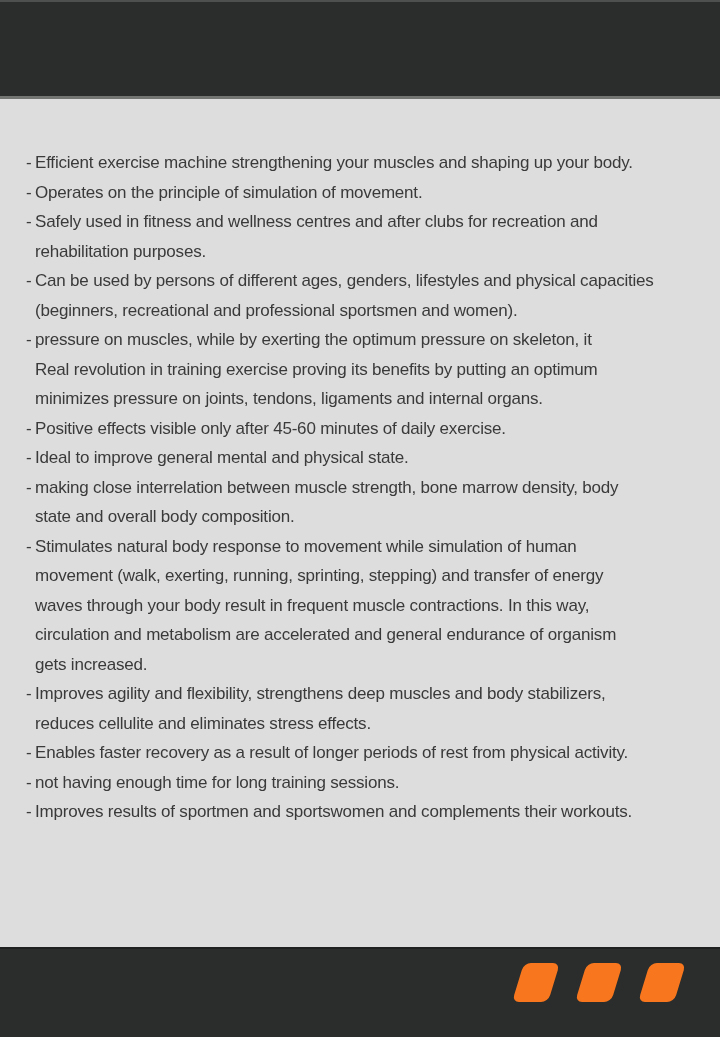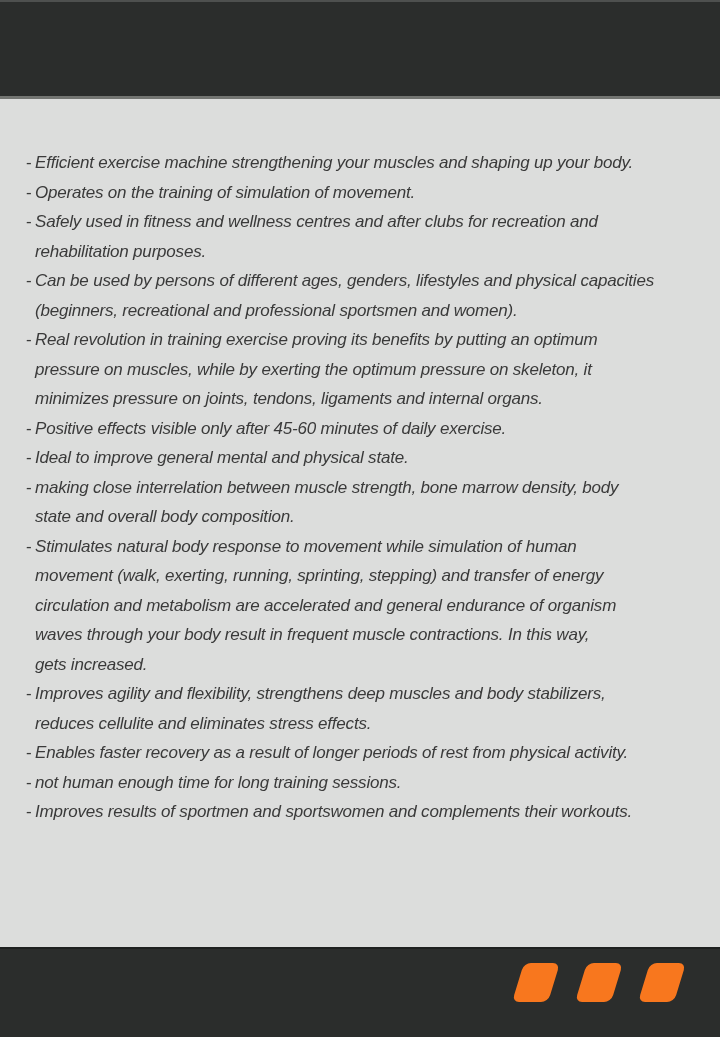--- a/index.html
+++ b/index.html
@@ -32,21 +32,20 @@
     position: relative;
     padding-left: 35px;
   }
   .bullet-dash {
     position: absolute;
     left: 26px;
     top: 0;
   }
   .bullet-line {
     white-space: nowrap;
-    font-style: italic;
   }
   .footer-band {
     position: absolute;
     left: 0;
     bottom: 0;
     width: 720px;
     height: 90px;
     background: #2b2d2c;
     border-top: 2px solid #1e2120;
     box-sizing: border-box;
@@ -71,39 +70,39 @@
 
 <div class="content">
 
   <div class="bullet">
     <span class="bullet-dash">-</span>
     <div class="bullet-line">Efficient exercise machine strengthening your muscles and shaping up your body.</div>
   </div>
 
   <div class="bullet">
     <span class="bullet-dash">-</span>
-    <div class="bullet-line">Operates on the training of simulation of movement.</div>
+    <div class="bullet-line">Operates on the principle of simulation of movement.</div>
   </div>
 
   <div class="bullet">
     <span class="bullet-dash">-</span>
     <div class="bullet-line">Safely used in fitness and wellness centres and after clubs for recreation and</div>
     <div class="bullet-line">rehabilitation purposes.</div>
   </div>
 
   <div class="bullet">
     <span class="bullet-dash">-</span>
     <div class="bullet-line">Can be used by persons of different ages, genders, lifestyles and physical capacities</div>
     <div class="bullet-line">(beginners, recreational and professional sportsmen and women).</div>
   </div>
 
   <div class="bullet">
     <span class="bullet-dash">-</span>
+    <div class="bullet-line">pressure on muscles, while by exerting the optimum pressure on skeleton, it</div>
     <div class="bullet-line">Real revolution in training exercise proving its benefits by putting an optimum</div>
-    <div class="bullet-line">pressure on muscles, while by exerting the optimum pressure on skeleton, it</div>
     <div class="bullet-line">minimizes pressure on joints, tendons, ligaments and internal organs.</div>
   </div>
 
   <div class="bullet">
     <span class="bullet-dash">-</span>
     <div class="bullet-line">Positive effects visible only after 45-60 minutes of daily exercise.</div>
   </div>
 
   <div class="bullet">
     <span class="bullet-dash">-</span>
@@ -113,39 +112,39 @@
   <div class="bullet">
     <span class="bullet-dash">-</span>
     <div class="bullet-line">making close interrelation between muscle strength, bone marrow density, body</div>
     <div class="bullet-line">state and overall body composition.</div>
   </div>
 
   <div class="bullet">
     <span class="bullet-dash">-</span>
     <div class="bullet-line">Stimulates natural body response to movement while simulation of human</div>
     <div class="bullet-line">movement (walk, exerting, running, sprinting, stepping) and transfer of energy</div>
+    <div class="bullet-line">waves through your body result in frequent muscle contractions. In this way,</div>
     <div class="bullet-line">circulation and metabolism are accelerated and general endurance of organism</div>
-    <div class="bullet-line">waves through your body result in frequent muscle contractions. In this way,</div>
     <div class="bullet-line">gets increased.</div>
   </div>
 
   <div class="bullet">
     <span class="bullet-dash">-</span>
     <div class="bullet-line">Improves agility and flexibility, strengthens deep muscles and body stabilizers,</div>
     <div class="bullet-line">reduces cellulite and eliminates stress effects.</div>
   </div>
 
   <div class="bullet">
     <span class="bullet-dash">-</span>
     <div class="bullet-line">Enables faster recovery as a result of longer periods of rest from physical activity.</div>
   </div>
 
   <div class="bullet">
     <span class="bullet-dash">-</span>
-    <div class="bullet-line">not human enough time for long training sessions.</div>
+    <div class="bullet-line">not having enough time for long training sessions.</div>
   </div>
 
   <div class="bullet">
     <span class="bullet-dash">-</span>
     <div class="bullet-line">Improves results of sportmen and sportswomen and complements their workouts.</div>
   </div>
 
 </div>
 
 <div class="footer-band">

